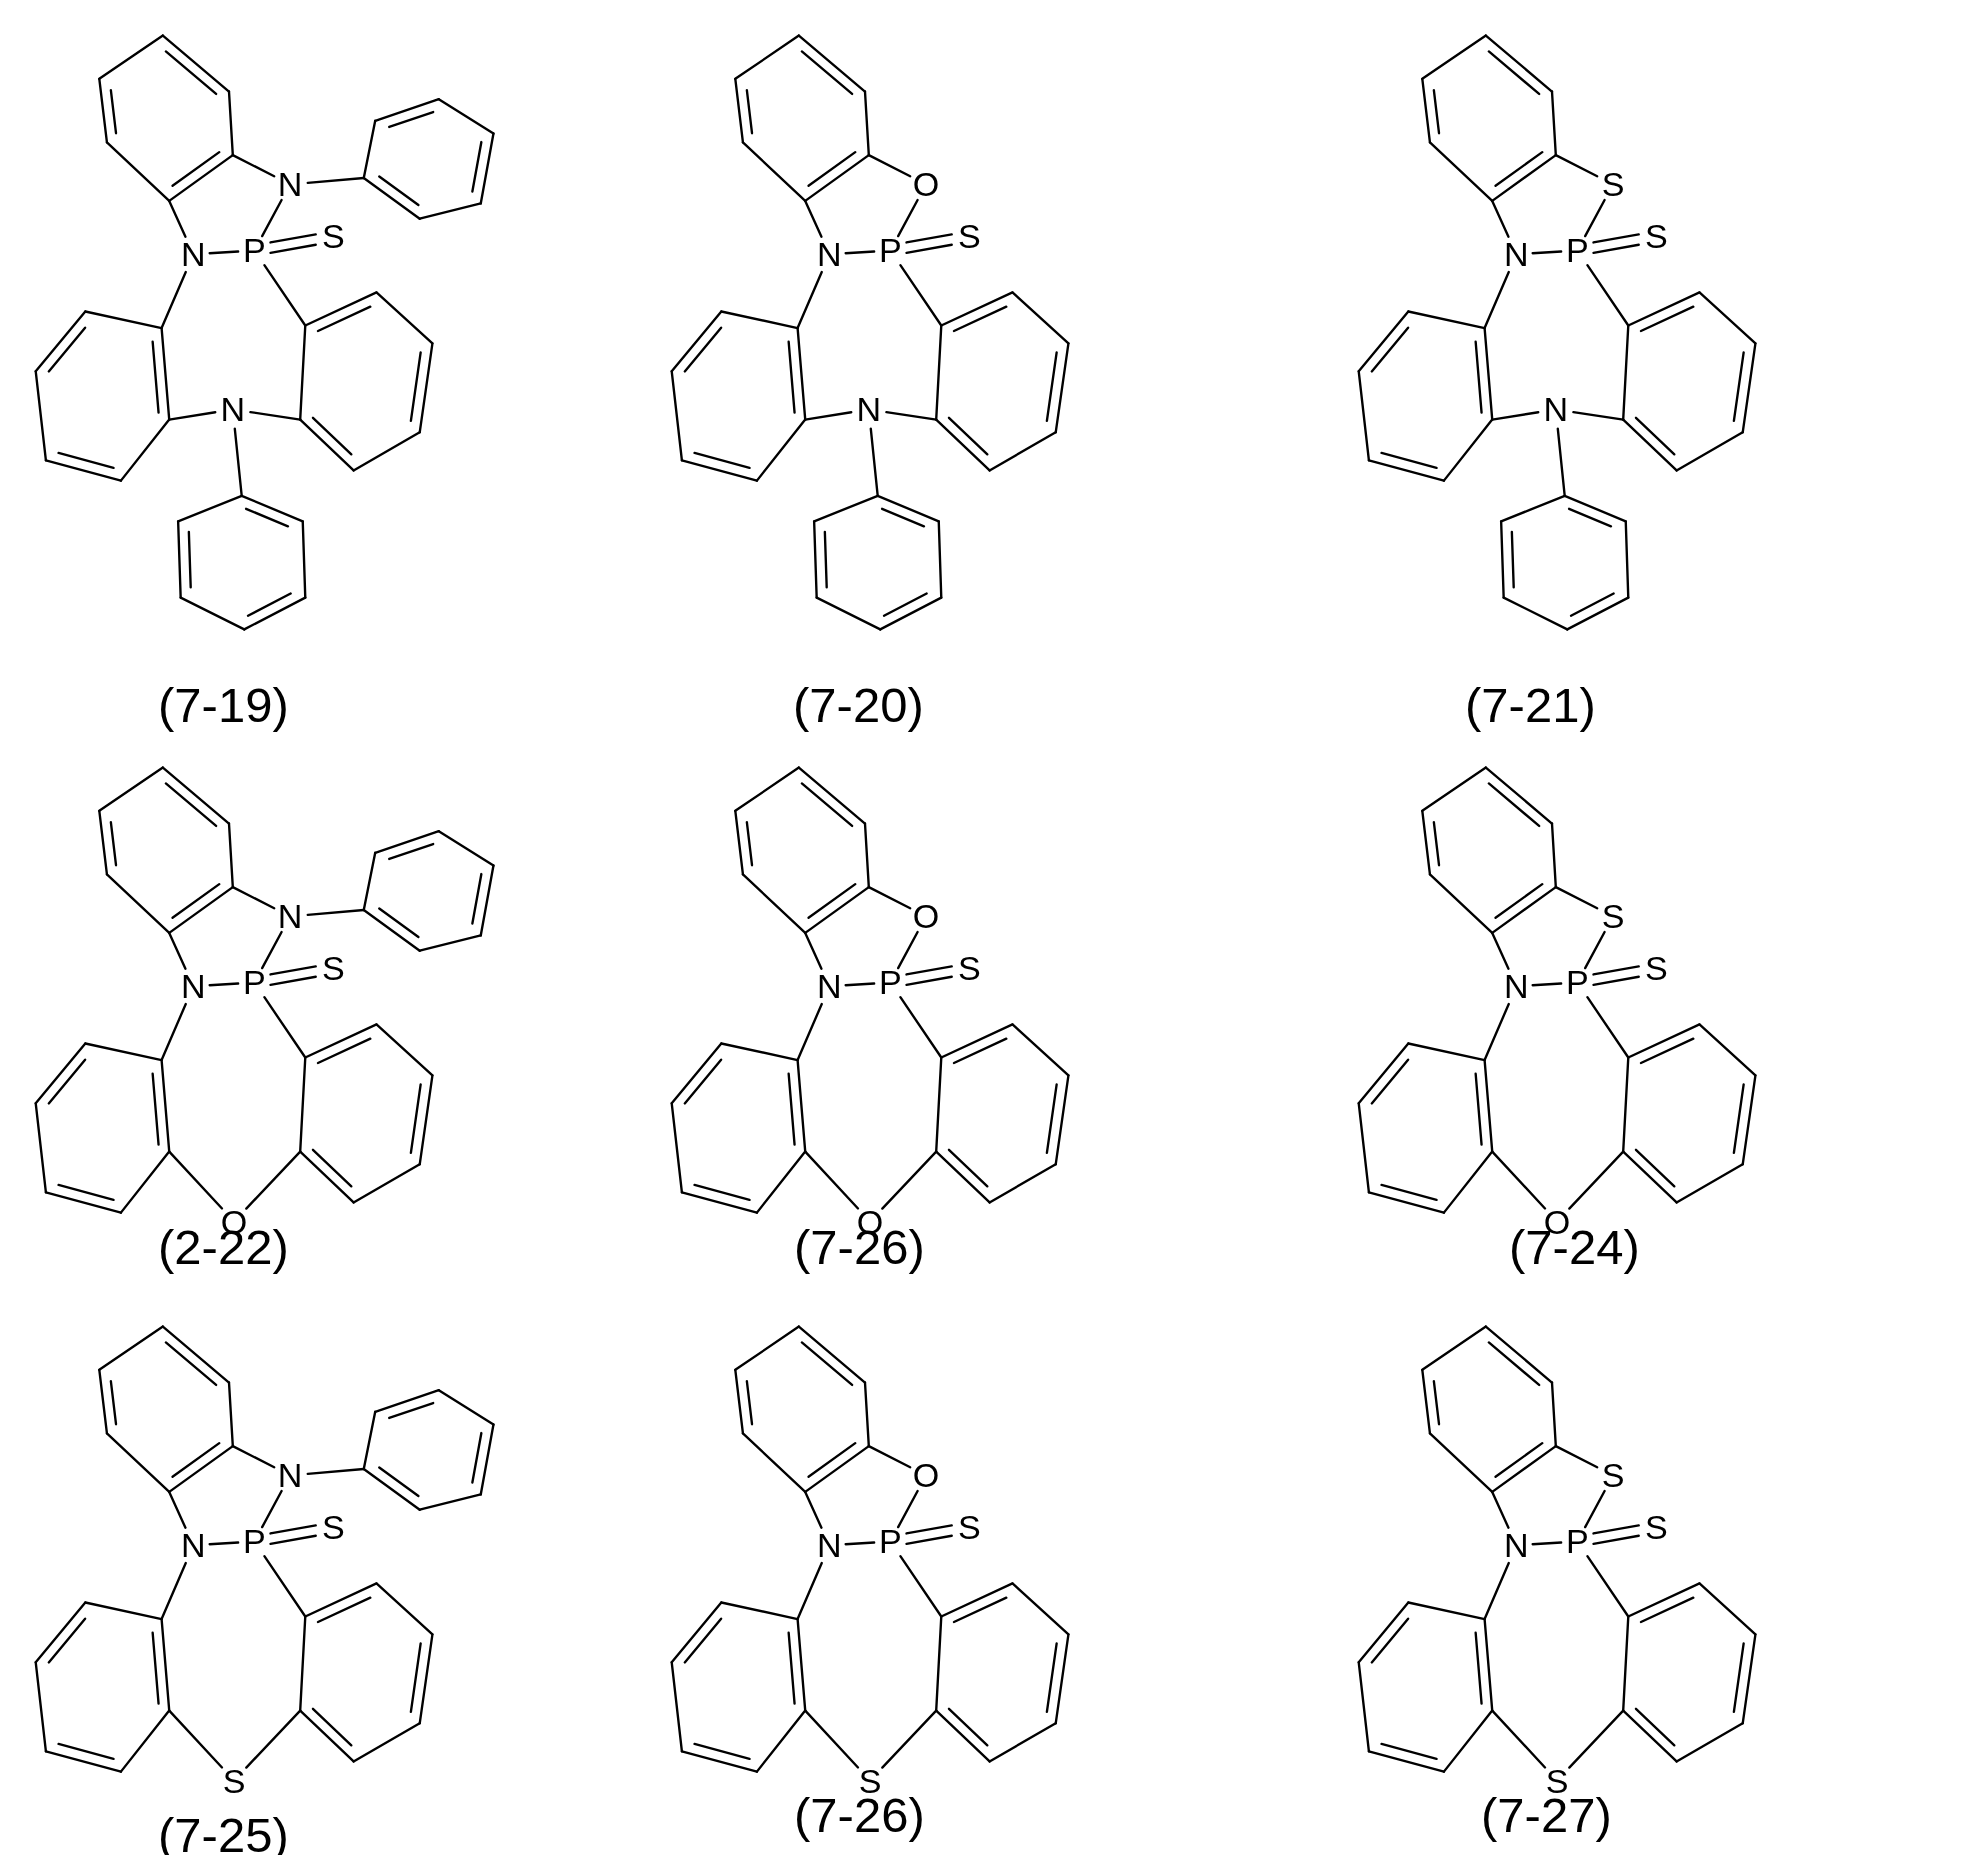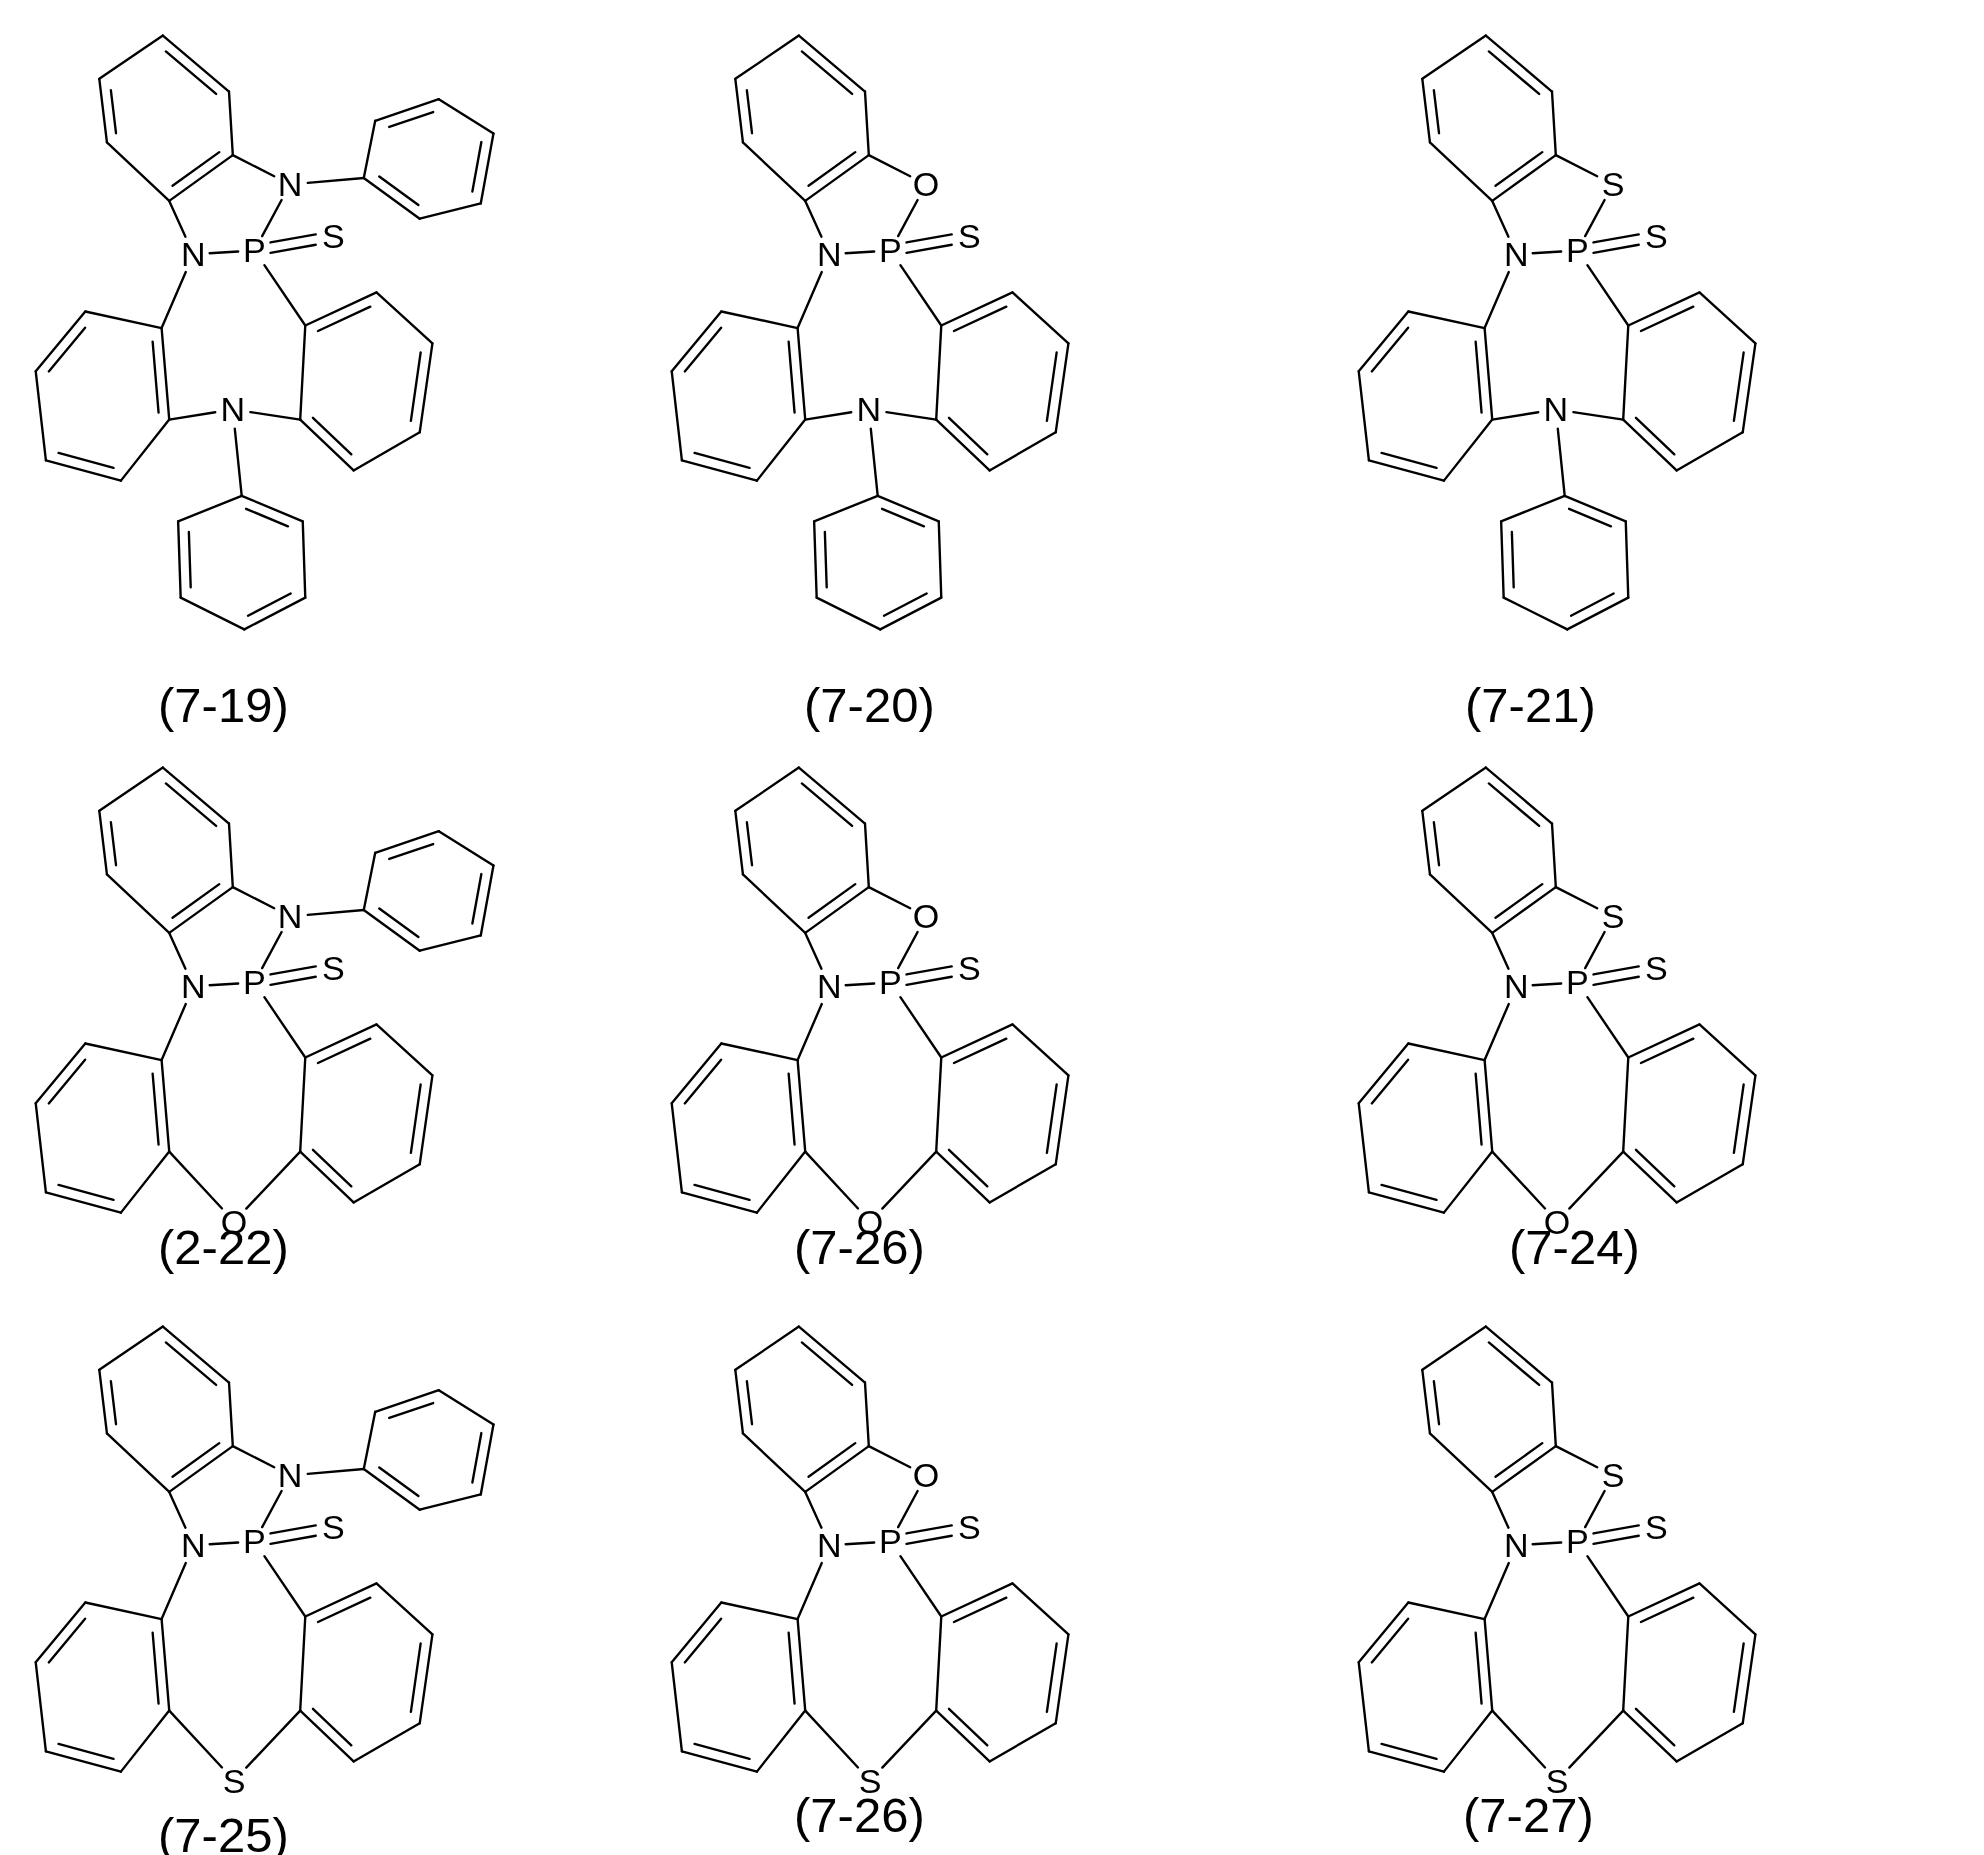--- a/index.html
+++ b/index.html
@@ -131,21 +131,21 @@
         <line x1="392.08051910414054" y1="801.0671407638446" x2="334.546113460816" y2="831.0329770364094" class="bond"></line>
         <line x1="329.472" y1="849.42" x2="243.672" y2="806.52" class="bond"></line>
         <line x1="243.672" y1="806.52" x2="240.24" y2="703.56" class="bond"></line>
         <line x1="257.203595451997" y1="792.7642240569414" x2="254.70441069851088" y2="717.7886814523577" class="bond"></line>
         <line x1="240.24" y1="703.56" x2="326.04" y2="669.24" class="bond"></line>
         <text x="391.248" y="248.82" class="atom">O</text>
         <text x="260.832" y="343.2" class="atom">N</text>
         <text x="343.2" y="338.052" class="atom">P</text>
         <text x="449.592" y="319.176" class="atom">S</text>
       </svg>
-      <div class="label" style="left: 168px; top: 677px;">(7-20)</div>
+      <div class="label" style="left: 157px; top: 677px;">(7-20)</div>
     </div>
     <div class="cell" style="left: 1323px; top: 0px;">
       <svg viewBox="0 0 858 830" width="636" height="615">
         <line x1="219.648" y1="48.048" x2="308.88" y2="123.55199999999999" class="bond"></line>
         <line x1="223.65184714491258" y1="69.39281787302482" x2="291.5090311545773" y2="126.81043511197194" class="bond"></line>
         <line x1="308.88" y1="123.55199999999999" x2="314.028" y2="209.352" class="bond"></line>
         <line x1="314.028" y1="209.352" x2="228.228" y2="271.128" class="bond"></line>
         <line x1="295.76649265951903" y1="205.35073779019044" x2="232.68945422016085" y2="250.76620546652828" class="bond"></line>
         <line x1="228.228" y1="271.128" x2="144.144" y2="192.192" class="bond"></line>
         <line x1="144.144" y1="192.192" x2="133.84799999999998" y2="106.392" class="bond"></line>
@@ -490,16 +490,16 @@
         <line x1="250.54043696313383" y1="367.0764262455295" x2="217.932" y2="442.728" class="bond"></line>
         <line x1="356.66779929282336" y1="357.91700395691447" x2="411.84" y2="439.296" class="bond"></line>
         <line x1="228.228" y1="566.28" x2="299.4254504732731" y2="643.0615642358828" class="bond"></line>
         <line x1="404.976" y1="566.28" x2="332.23227317770466" y2="643.2204802928123" class="bond"></line>
         <text x="315.74399999999997" y="660.66" class="atom">S</text>
         <text x="391.248" y="248.82" class="atom">S</text>
         <text x="260.832" y="343.2" class="atom">N</text>
         <text x="343.2" y="338.052" class="atom">P</text>
         <text x="449.592" y="319.176" class="atom">S</text>
       </svg>
-      <div class="label" style="left: 140px; top: 496px;">(7-27)</div>
+      <div class="label" style="left: 158px; top: 496px;">(7-27)</div>
     </div>
   </div>
 
 
 </body></html>

